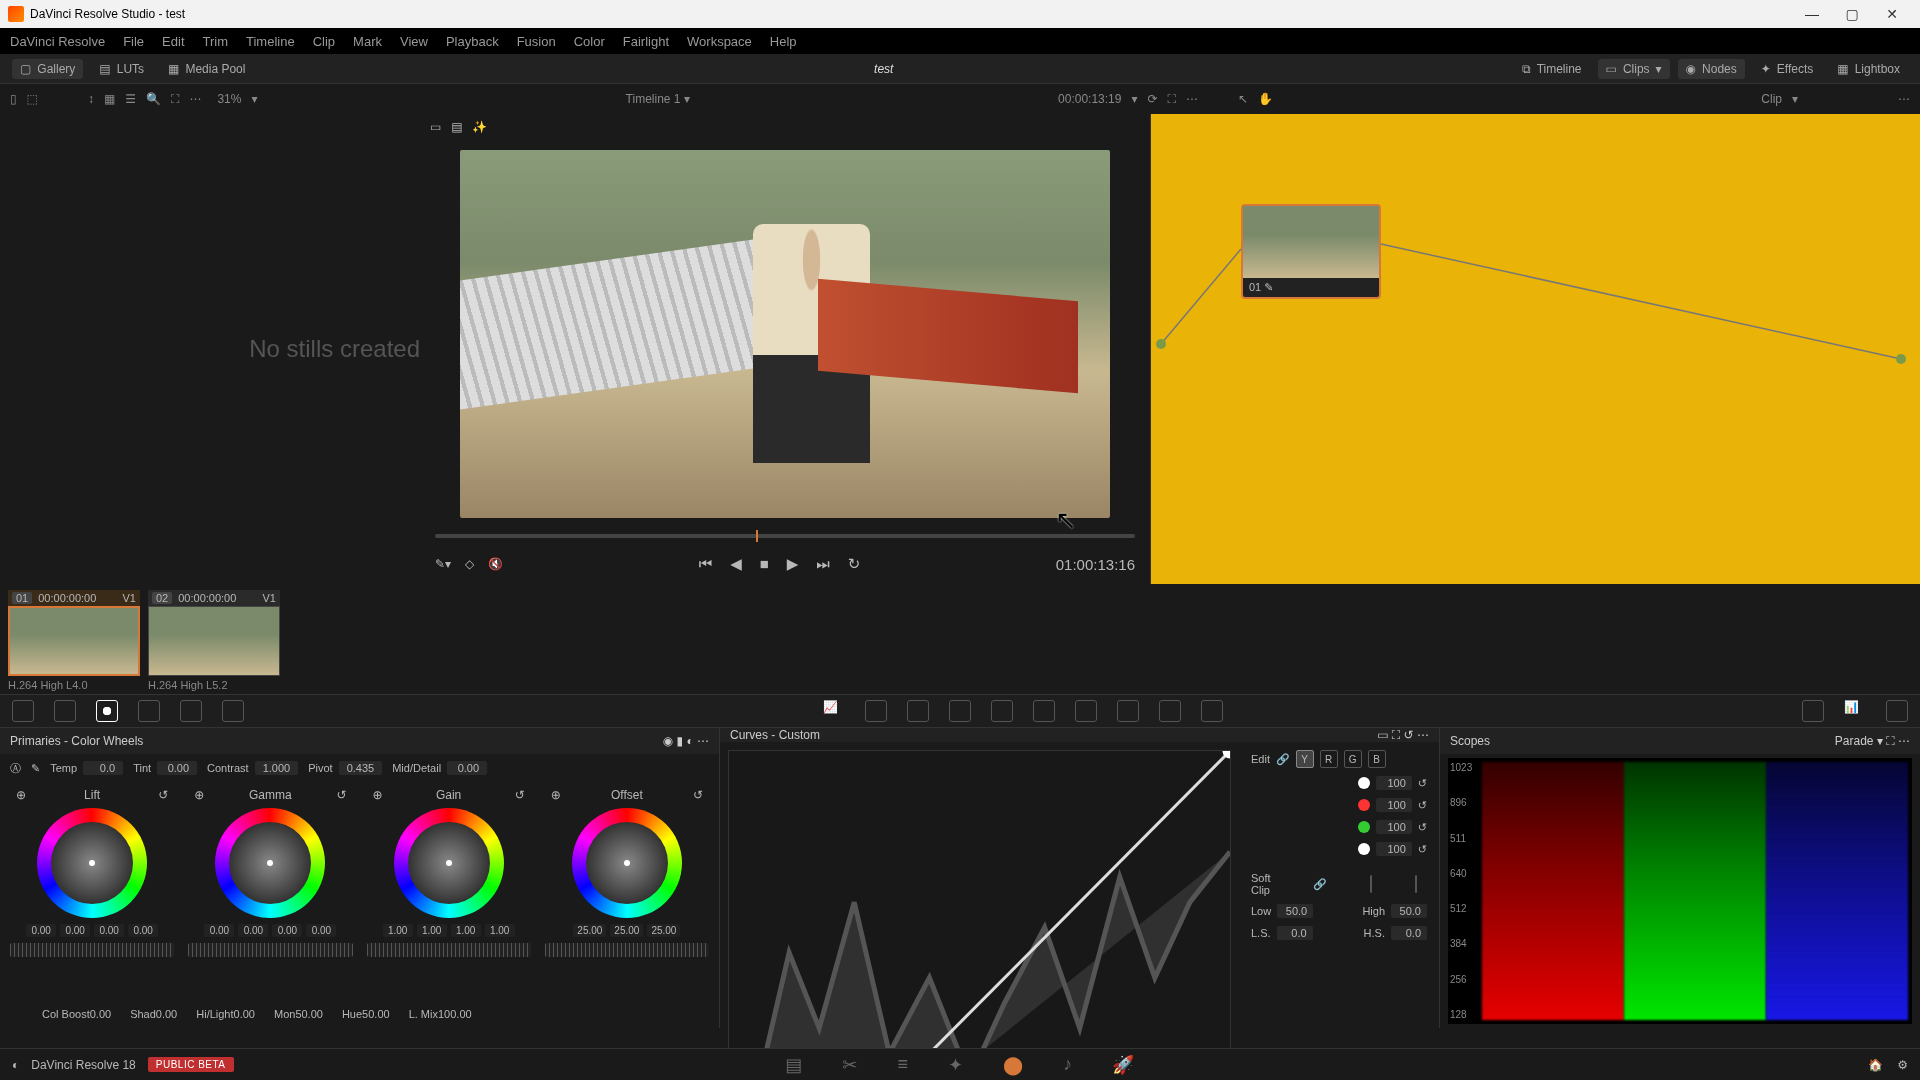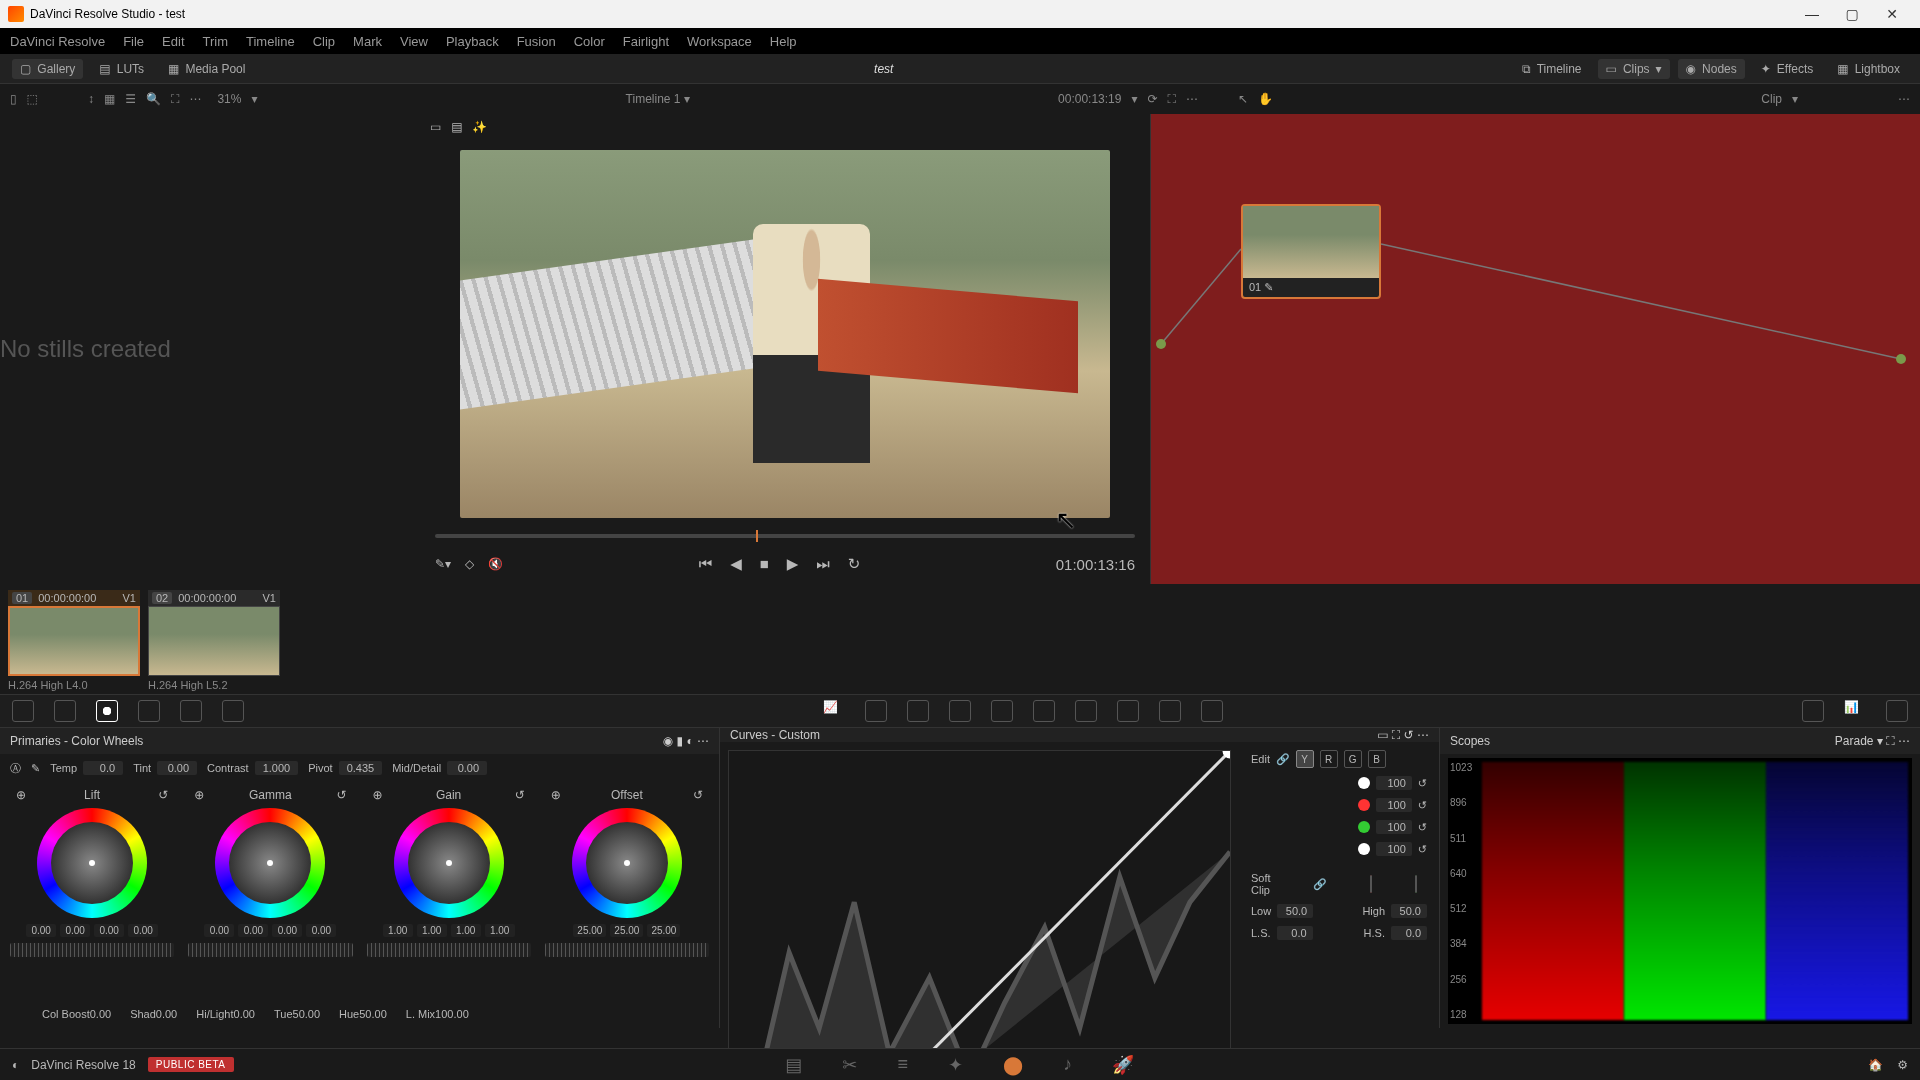--- a/index.html
+++ b/index.html
@@ -9,35 +9,35 @@
 .titlebar .tbuf { flex:1; }
 .titlebar .winbtn { width:40px; height:28px; display:flex; align-items:center; justify-content:center; color:#333; font-size:14px; }
 .menubar { height:26px; background:#000000; display:flex; align-items:center; padding:0 10px; gap:18px; color:#999; font-size:13px; }
 .toolbar { height:30px; background:#222; display:flex; align-items:center; padding:0 12px; gap:8px; border-bottom:1px solid #333; }
 .tbtn { display:flex; align-items:center; gap:6px; padding:3px 8px; color:#aaa; border-radius:3px; }
 .tsel { background:#333; }
 .tspacer { flex:1; }
 .subtoolbar { height:30px; background:#1a1a1a; display:flex; align-items:center; padding:0 10px; gap:10px; color:#888; font-size:12px; }
 .zoompct { margin-left:6px; }
 .main { display:flex; height:470px; }
-.gallery { width:420px; display:flex; align-items:center; justify-content:flex-start; color:#555; font-size:24px; }
+.gallery { width:420px; display:flex; align-items:center; justify-content:flex-end; color:#555; font-size:24px; }
 .viewer { width:730px; display:flex; flex-direction:column; }
 .viewercontrols { height:26px; display:flex; align-items:center; padding:0 10px; gap:10px; }
 .viewport { flex:1; display:flex; align-items:center; justify-content:center; padding:10px 40px; }
 .frame { width:100%; height:100%; background:linear-gradient(to bottom,#8a9b7a 0%,#7a8a6a 30%,#c8b890 60%,#9a8565 100%); border-radius:2px; position:relative; overflow:hidden; }
 .frame::before { content:''; position:absolute; left:0; top:30%; width:45%; height:35%; background:repeating-linear-gradient(75deg,#ddd 0 8px,#bbb 8px 12px); transform:skewY(-8deg); }
 .frame::after { content:''; position:absolute; right:5%; top:38%; width:40%; height:25%; background:linear-gradient(to right,#c05030,#a03020); transform:skewY(5deg); }
 .person { position:absolute; left:45%; top:20%; width:18%; height:65%; background:radial-gradient(ellipse at 50% 15%,#d4b896 10%,transparent 11%),linear-gradient(#e8ddc0 20%,#e8ddc0 55%,#2a2a2a 55%); border-radius:10px 10px 0 0; }
 .scrubber { height:16px; padding:0 15px; position:relative; }
 .scrubber .track { height:4px; background:#444; margin-top:6px; border-radius:2px; }
 .scrubber .head { position:absolute; left:46%; top:2px; width:2px; height:12px; background:#d87838; }
 .transport { height:40px; display:flex; align-items:center; padding:0 15px; gap:14px; }
 .transport .mid { flex:1; display:flex; justify-content:center; gap:18px; font-size:15px; }
 .transport .tc2 { font-size:15px; }
-.nodes { flex:1; background:#7f1d1d; position:relative; border-left:1px solid #333; }
+.nodes { flex:1; background:#eab308; position:relative; border-left:1px solid #333; }
 .node { position:absolute; left:90px; top:90px; width:140px; border:2px solid #d87838; border-radius:4px; background:#222; }
 .node .thumb { height:72px; background:linear-gradient(#7a8a6a 40%,#c8b890); }
 .node .nlabel { padding:3px 6px; font-size:11px; }
 .nodes svg { position:absolute; inset:0; width:100%; height:100%; pointer-events:none; }
 .clipstrip { height:110px; padding:6px 8px; display:flex; gap:8px; }
 .clip { width:132px; }
 .clip .chdr { font-size:11px; display:flex; gap:6px; padding:2px 4px; background:#2a2a2a; }
 .clip .chdr .cn { background:#444; border-radius:2px; padding:0 4px; }
 .clip.selected .chdr { background:#3a2a18; }
 .clip .cthumb { height:70px; background:linear-gradient(#7a8a6a 40%,#c8b890); border:1px solid #444; }
@@ -374,21 +374,21 @@
             <span>25.00</span>
             <span>25.00</span>
           </div>
   <div class="dial"></div>
         </div>
       </div>
     <div class="bottomrow">
       <span class="pair"><span>Col Boost</span><span class="val">0.00</span></span>
       <span class="pair"><span>Shad</span><span class="val">0.00</span></span>
       <span class="pair"><span>Hi/Light</span><span class="val">0.00</span></span>
-      <span class="pair"><span>Tue</span><span class="val">50.00</span></span>
+      <span class="pair"><span>Mon</span><span class="val">50.00</span></span>
       <span class="pair"><span>Hue</span><span class="val">50.00</span></span>
       <span class="pair"><span>L. Mix</span><span class="val">100.00</span></span>
     </div>
   </div>
 
   <div class="curves">
     <div class="panhdr">
         <span>Curves - Custom</span>
       <span><span>▭</span> <span>⛶</span> <span>↺</span> <span>⋯</span></span>
     </div>

